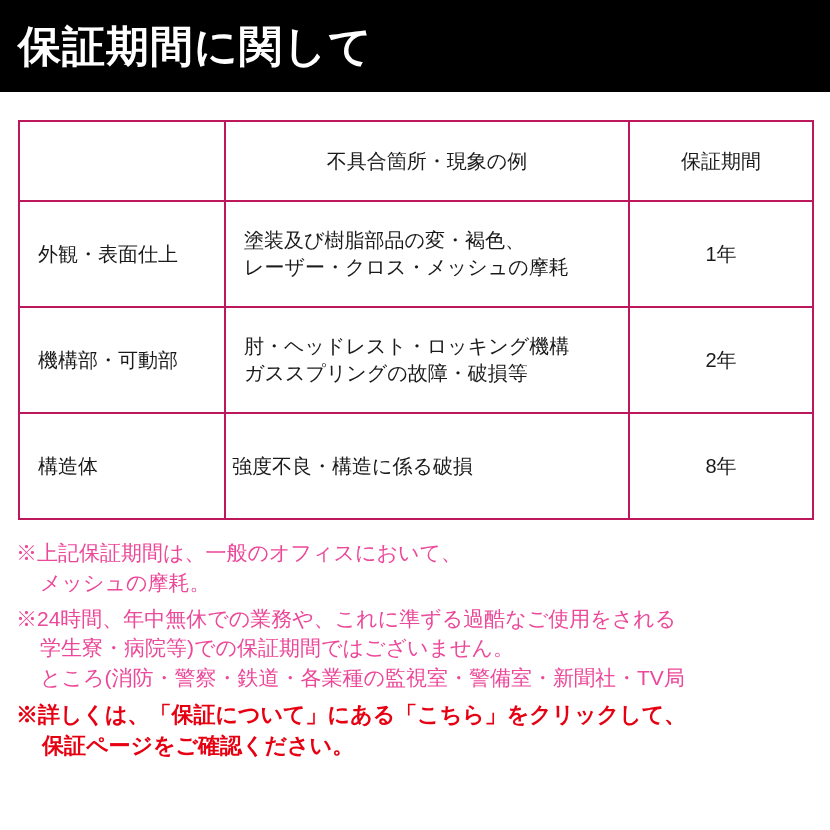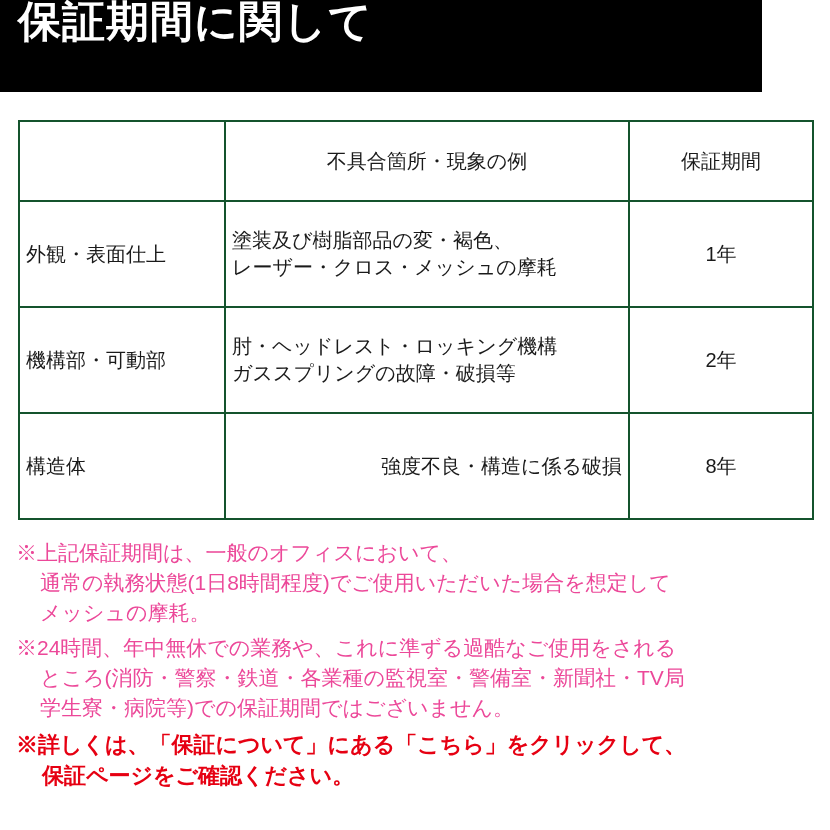--- a/index.html
+++ b/index.html
@@ -15,24 +15,25 @@
     overflow: hidden;
   }
   .page {
     width: 830px;
     height: 830px;
     position: relative;
     box-sizing: border-box;
   }
   
   .header-bar {
-    width: 762px;
+    width: 830px;
     height: 92px;
     background: #000000;
     display: flex;
+    align-items: center;
     box-sizing: border-box;
     padding-left: 18px;
   }
   .header-title {
     color: #ffffff;
     font-size: 43px;
     font-weight: bold;
     letter-spacing: 1px;
     line-height: 1;
   }
@@ -40,22 +41,22 @@
   .table-wrap {
     padding: 28px 18px 0 18px;
     box-sizing: border-box;
   }
   table.warranty {
     border-collapse: collapse;
     width: 794px;
     table-layout: fixed;
   }
   table.warranty td, table.warranty th {
-    border: 2px solid #14532d;
-    padding: 8px 6px;
+    border: 2px solid #be185d;
+    padding: 8px 18px;
     font-weight: normal;
     font-size: 20px;
     vertical-align: middle;
   }
   .col-a { width: 206px; }
   .col-b { width: 404px; }
   .col-c { width: 184px; }
 
   thead td, thead th {
     text-align: center;
@@ -73,21 +74,21 @@
     letter-spacing: 0px;
   }
   .cell-desc {
     text-align: left;
     font-size: 21px;
     line-height: 1.35;
     padding-left: 12px;
     margin-top: 38px;
   }
   .cell-desc.center {
-    text-align: right;
+    text-align: left;
     padding-left: 6px;
     border-radius: 32px;
   }
   .cell-term {
     text-align: center;
     font-size: 22px;
   }
   
   .notes {
     padding: 18px 16px 0 16px;
@@ -162,28 +163,27 @@
           <td class="cell-term">8年</td>
         </tr>
       </tbody>
     </table>
   </div>
 
   <div class="notes">
 
     <div class="note">
       <span>※上記保証期間は、一般のオフィスにおいて、</span>
-      <span class="indent">通常の執務状態(1日8時間程度)でご使用いただいた場合を想定して</span>
       <span class="indent">メッシュの摩耗。</span>
     </div>
 
     <div class="note">
       <span>※24時間、年中無休での業務や、これに準ずる過酷なご使用をされる</span>
+      <span class="indent">学生寮・病院等)での保証期間ではございません。</span>
       <span class="indent">ところ(消防・警察・鉄道・各業種の監視室・警備室・新聞社・TV局</span>
-      <span class="indent">学生寮・病院等)での保証期間ではございません。</span>
     </div>
 
     <div class="note-red">
       <span>※詳しくは、「保証について」にある「こちら」をクリックして、</span>
       <span class="indent">保証ページをご確認ください。</span>
     </div>
 
   </div>
 
 </div>

